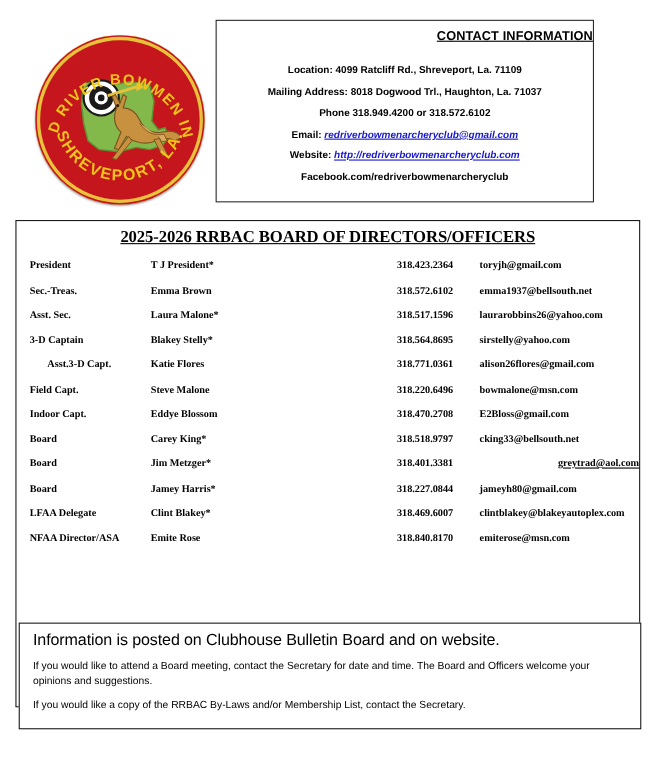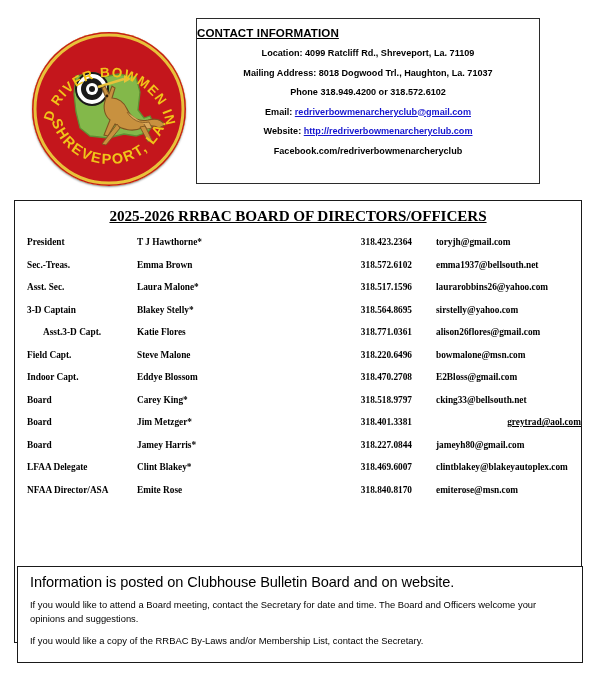--- a/index.html
+++ b/index.html
@@ -43,39 +43,40 @@
     left: 196px;
     top: 18px;
     width: 344px;
     height: 166px;
     border: 1.6px solid #2b2b2b;
     box-sizing: border-box;
     background: #fff;
     padding-top: 7px;
   }
   #contact-title {
-    text-align: left;
+    text-align: right;
     font-weight: bold;
     font-size: 11.6px;
     text-decoration: underline;
     letter-spacing: .1px;
-    margin-bottom: 9px;
+    margin-bottom: 19px;
   }
   .contact-line {
     text-align: center;
     font-size: 9.1px;
     font-weight: bold;
     margin: 0 0 9.5px 0;
     white-space: nowrap;
   }
   .contact-line.last { margin-bottom: 0; }
   .clink {
     color: #1616cf;
     text-decoration: underline;
     font-weight: bold;
+    font-style: italic;
   }
 
   
   #board-box {
     position: absolute;
     left: 14px;
     top: 200px;
     width: 568px;
     height: 443px;
     border: 1.6px solid #1a1a1a;
@@ -213,21 +214,21 @@
   </p>
   <p class="contact-line last">Facebook.com/redriverbowmenarcheryclub</p>
 </div>
 
 <div id="board-box">
   <div id="board-title">2025-2026 RRBAC BOARD OF DIRECTORS/OFFICERS</div>
   <table id="board-table">
     <tbody>
         <tr>
           <td class="c-role">President</td>
-          <td class="c-name">T J Hawthorne*</td>
+          <td class="c-name">T J President*</td>
           <td class="c-phone">318.423.2364</td>
           <td class="c-email">toryjh@gmail.com</td>
         </tr>
         <tr>
           <td class="c-role">Sec.-Treas.</td>
           <td class="c-name">Emma Brown</td>
           <td class="c-phone">318.572.6102</td>
           <td class="c-email">emma1937@bellsouth.net</td>
         </tr>
         <tr>

